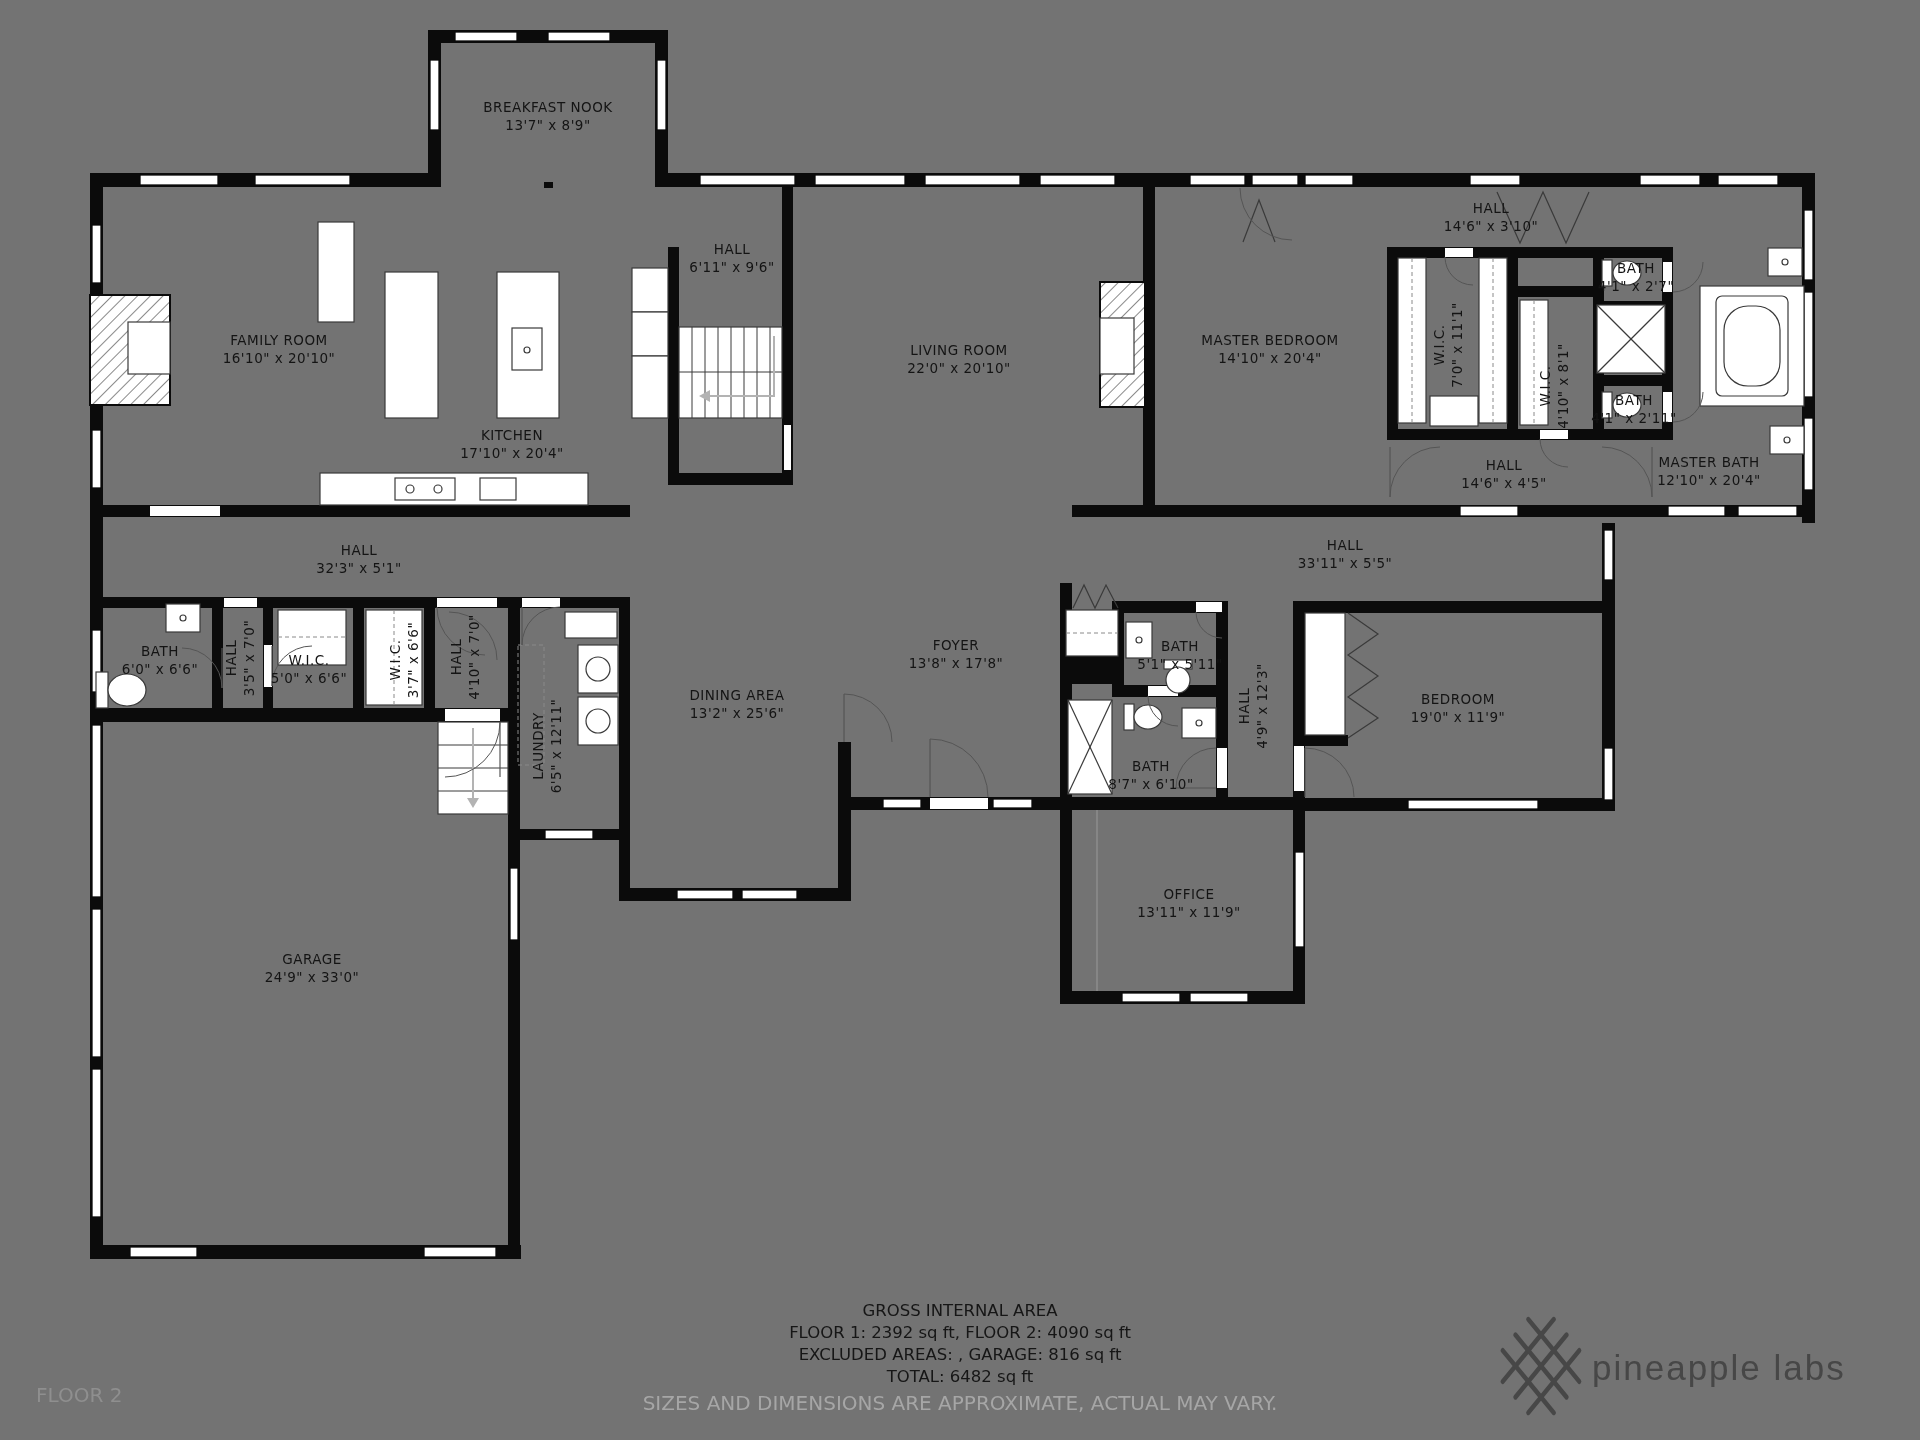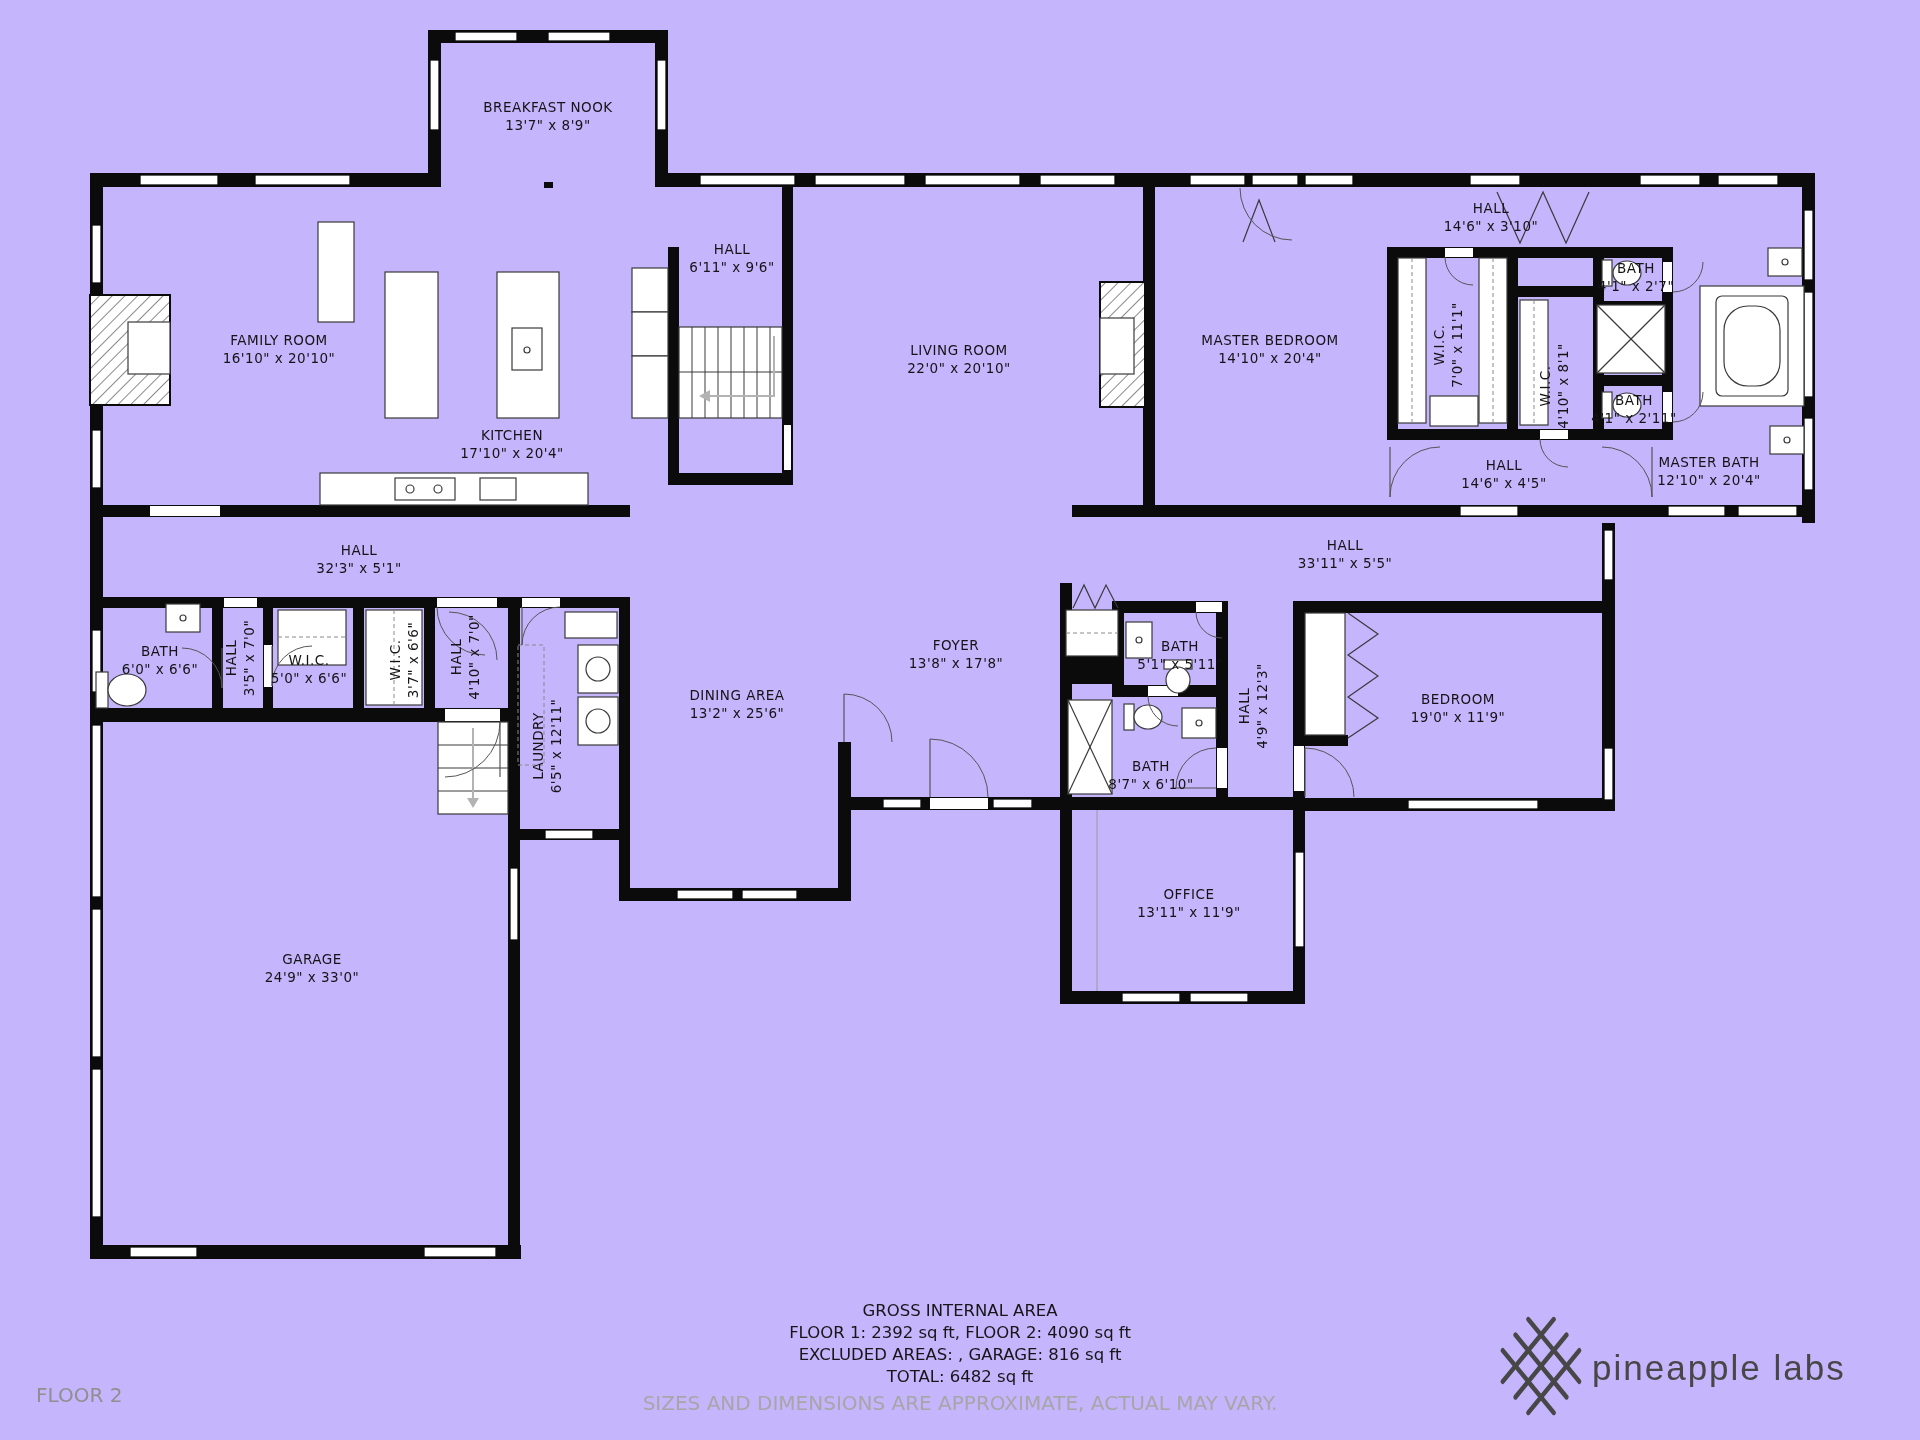--- a/index.html
+++ b/index.html
@@ -1,17 +1,17 @@
 <!DOCTYPE html>
 <html><head>
 <meta charset="utf-8">
 <title>Floor Plan</title>
 <style>
   html,body{margin:0;padding:0;background:#ffffff;}
-  #stage{position:relative;width:1920px;height:1440px;background:#c4b5fd;overflow:hidden;}
+  #stage{position:relative;width:1920px;height:1440px;background:#737373;overflow:hidden;}
   svg{position:absolute;left:0;top:0;}
   .w{fill:#0b0b0b;}
   .win{fill:#ffffff;stroke:#0b0b0b;stroke-width:1.3;}
   .fx{fill:#ffffff;stroke:#3a3a3a;stroke-width:1.2;}
   .fx2{fill:none;stroke:#3a3a3a;stroke-width:1.2;}
   .dsh{fill:none;stroke:#8a8a8a;stroke-width:1;stroke-dasharray:4 3;}
   .arc{fill:none;stroke:#555;stroke-width:1;}
   .leaf{stroke:#555;stroke-width:1.2;}
   .tread{stroke:#3a3a3a;stroke-width:1;}
   .stairarrow{fill:none;stroke:#b3b3b3;stroke-width:2;}

